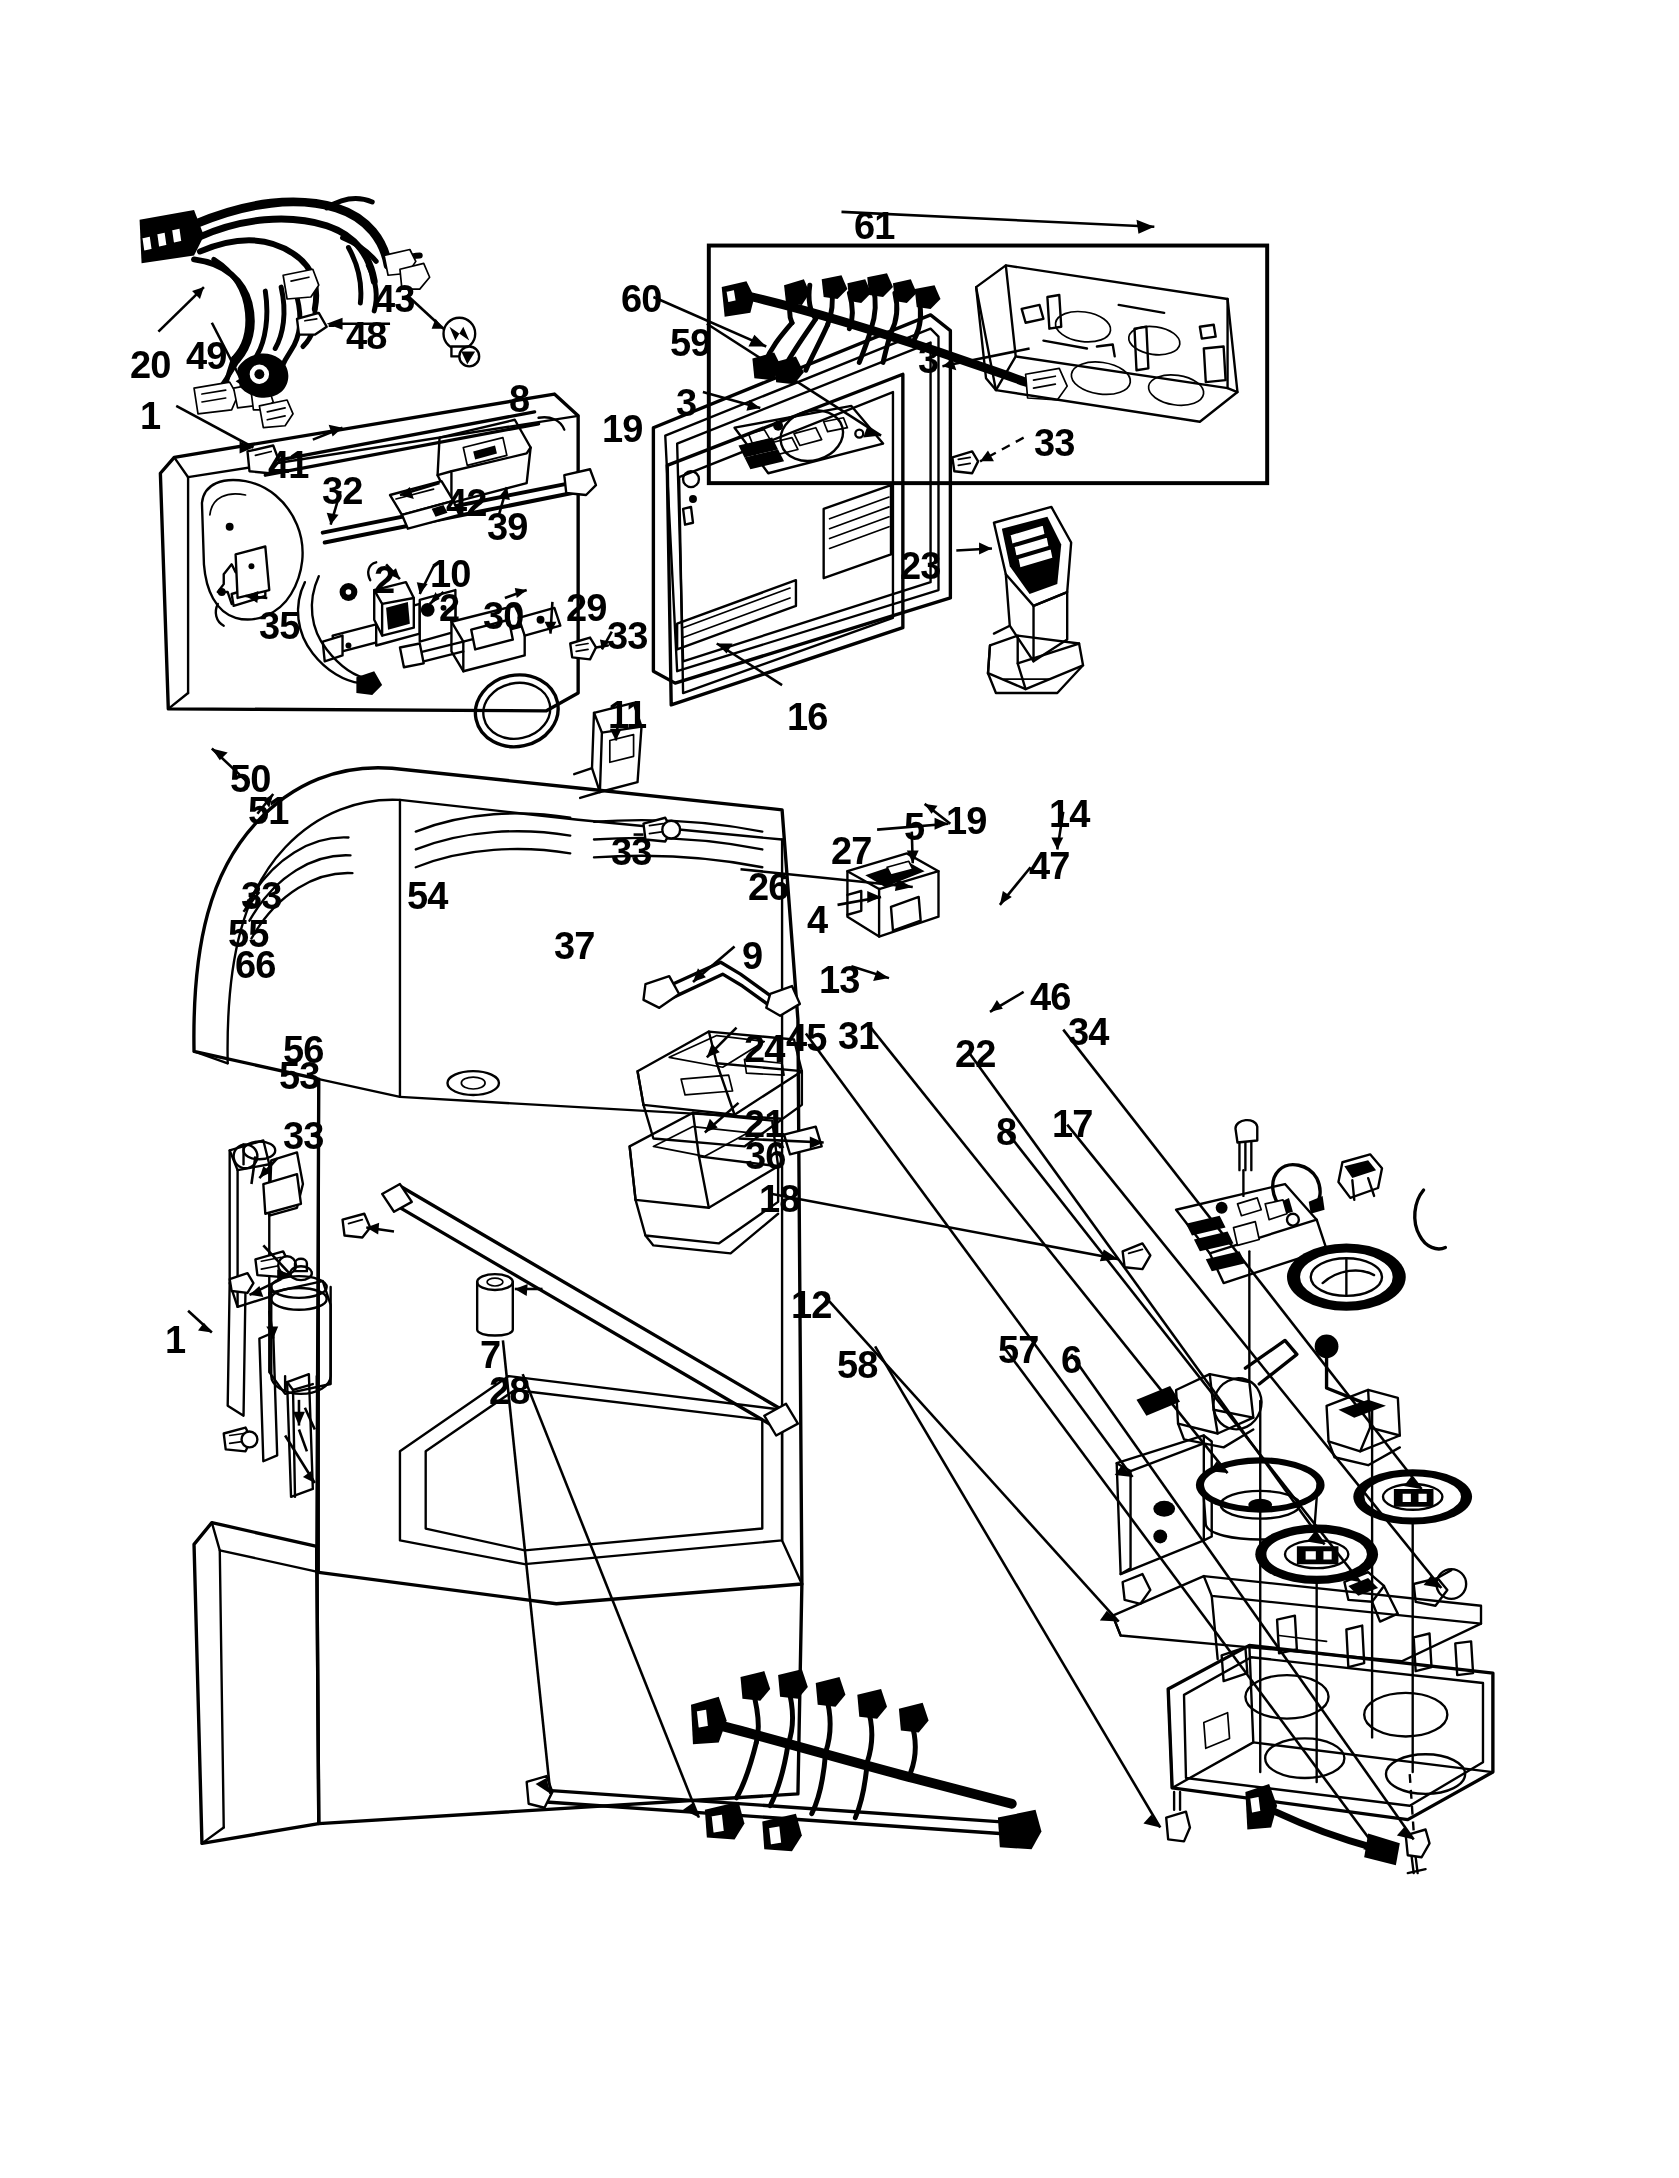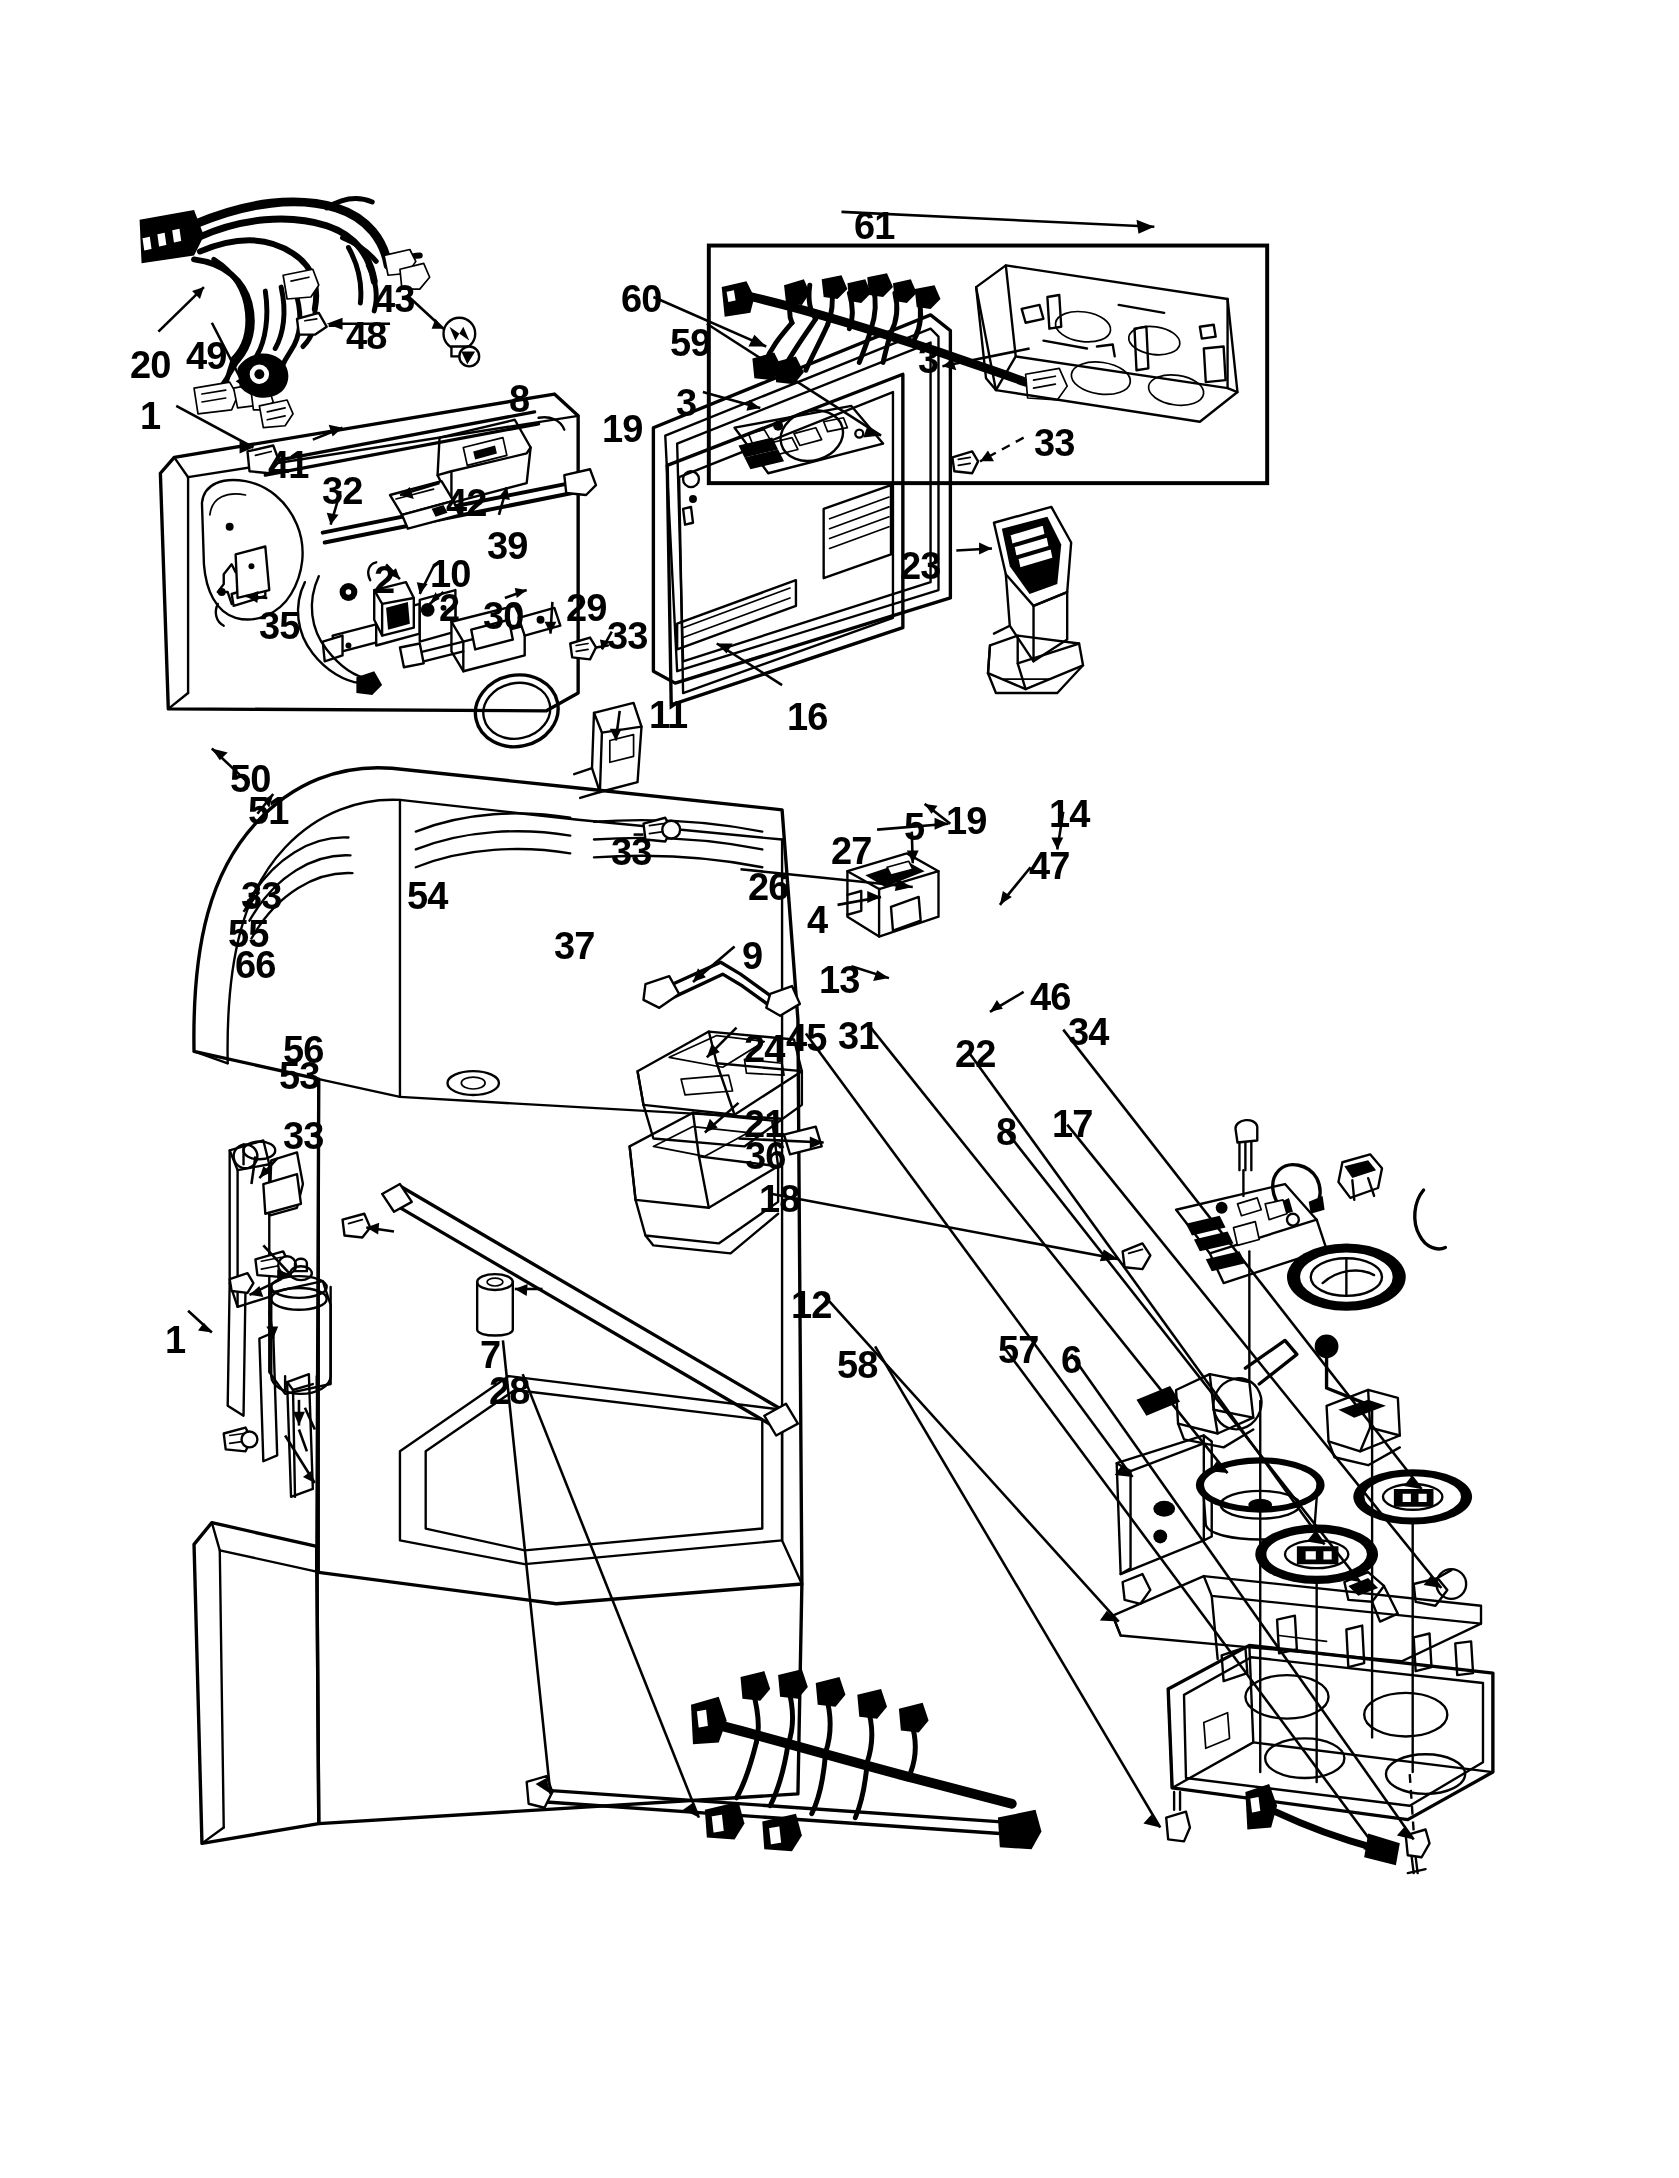--- a/index.html
+++ b/index.html
@@ -691,31 +691,31 @@
 <div class="cal" style="left:621px;top:280px;">60</div>
 <div class="cal" style="left:854px;top:207px;">61</div>
 <div class="cal" style="left:670px;top:324px;">59</div>
 <div class="cal" style="left:918px;top:341px;">3</div>
 <div class="cal" style="left:676px;top:384px;">3</div>
 <div class="cal" style="left:1034px;top:424px;">33</div>
 <div class="cal" style="left:140px;top:397px;">1</div>
 <div class="cal" style="left:268px;top:446px;">41</div>
 <div class="cal" style="left:322px;top:472px;">32</div>
 <div class="cal" style="left:446px;top:484px;">42</div>
-<div class="cal" style="left:487px;top:527px;">39</div>
+<div class="cal" style="left:487px;top:508px;">39</div>
 <div class="cal" style="left:259px;top:607px;">35</div>
 <div class="cal" style="left:374px;top:561px;">2</div>
 <div class="cal" style="left:439px;top:589px;">2</div>
 <div class="cal" style="left:430px;top:555px;">10</div>
 <div class="cal" style="left:483px;top:597px;">30</div>
 <div class="cal" style="left:566px;top:589px;">29</div>
 <div class="cal" style="left:607px;top:617px;">33</div>
 <div class="cal" style="left:900px;top:547px;">23</div>
 <div class="cal" style="left:787px;top:698px;">16</div>
-<div class="cal" style="left:608px;top:696px;margin-left:41px;">11</div>
+<div class="cal" style="left:608px;top:696px;">11</div>
 <div class="cal" style="left:611px;top:833px;">33</div>
 <div class="cal" style="left:748px;top:868px;">26</div>
 <div class="cal" style="left:230px;top:760px;">50</div>
 <div class="cal" style="left:248px;top:792px;">51</div>
 <div class="cal" style="left:241px;top:877px;">33</div>
 <div class="cal" style="left:228px;top:915px;">55</div>
 <div class="cal" style="left:235px;top:946px;">66</div>
 <div class="cal" style="left:407px;top:877px;text-align:center;">54</div>
 <div class="cal" style="left:283px;top:1031px;">56</div>
 <div class="cal" style="left:279px;top:1057px;">53</div>

